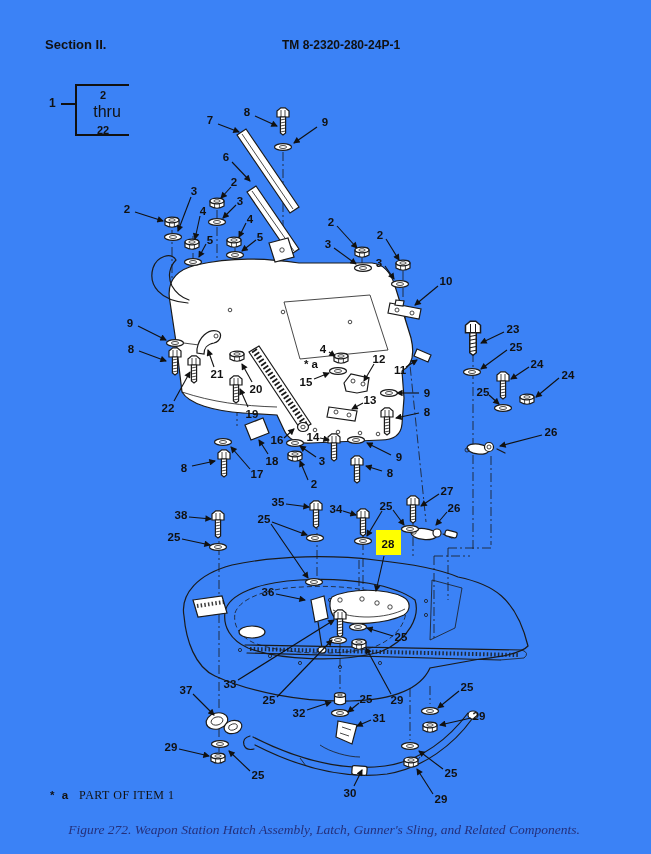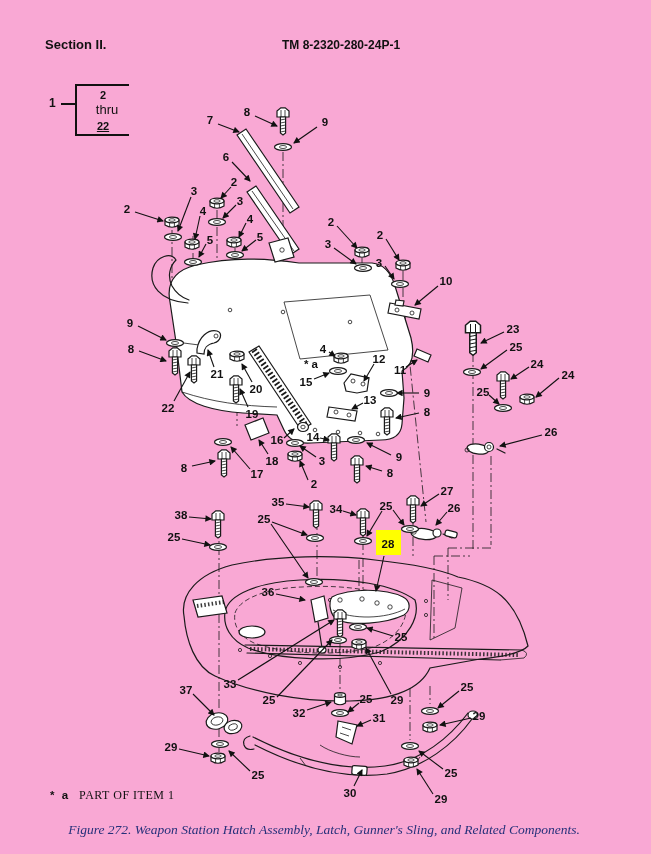--- a/index.html
+++ b/index.html
@@ -1,24 +1,24 @@
 <!DOCTYPE html>
 <html><head>
 <meta charset="utf-8">
 <style>
   html,body{margin:0;padding:0;background:#fff;}
-  .page{position:relative;width:651px;height:854px;background:#f9a8d4;overflow:hidden;
+  .page{position:relative;width:651px;height:854px;background:#3b82f6;overflow:hidden;
         font-family:"Liberation Sans",sans-serif;color:#111;}
   .hdr-sec{position:absolute;left:45px;top:37px;font-size:13px;font-weight:bold;}
   .hdr-tm{position:absolute;left:282px;top:38px;font-size:12px;font-weight:bold;}
   .refbox{position:absolute;left:75px;top:84px;width:52px;height:46px;
           border-left:2px solid #111;border-top:2px solid #111;border-bottom:2px solid #111;
           text-align:center;font-size:11px;line-height:1.3;padding-top:2px;}
   .refbox .b{font-weight:bold;display:block;}
-  .refbox .m{display:block;font-size:13px;padding-left:8px;}
+  .refbox .m{display:block;font-size:16px;padding-left:8px;}
   .refbox .u{font-weight:bold;display:block;text-decoration:underline;}
   .ref-ptr{position:absolute;left:49px;top:96px;font-size:12px;font-weight:bold;}
   .ref-dash{position:absolute;left:61px;top:103px;width:14px;height:2px;background:#111;}
   .footnote{position:absolute;left:50px;top:788px;font-family:"Liberation Serif",serif;
             font-size:12px;}
   .footnote .mark{font-family:"Liberation Sans",sans-serif;font-weight:bold;font-size:11.5px;
                   margin-right:9px;letter-spacing:2px;}
   .footnote .txt{letter-spacing:0.5px;margin-top:8px;}
   .caption{position:absolute;left:0;right:3px;top:822px;text-align:center;
            font-family:"Liberation Serif",serif;font-style:italic;font-size:13.5px;color:#25307a;}

